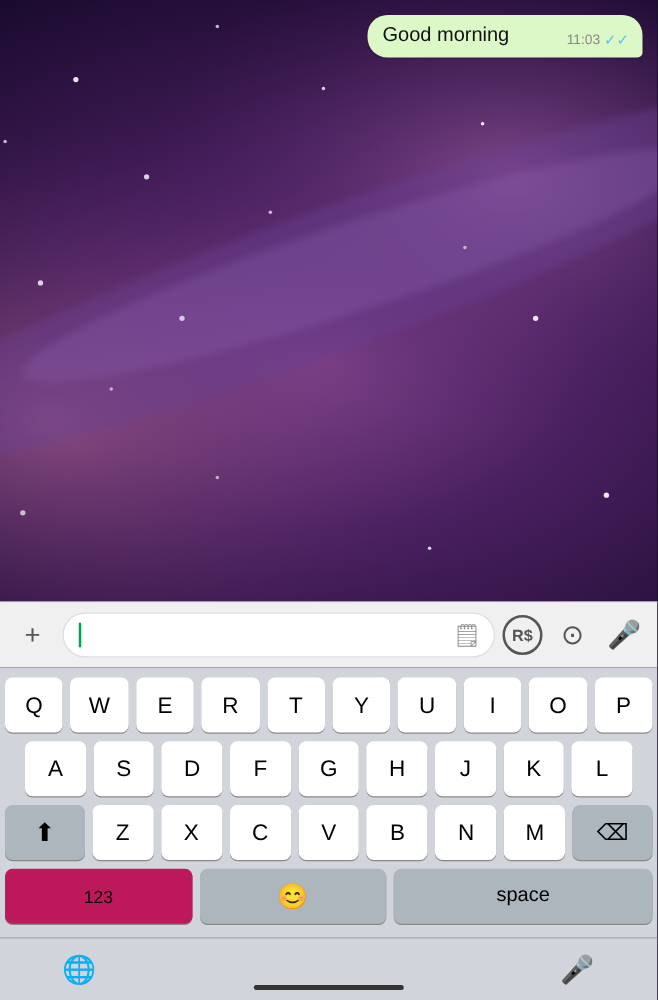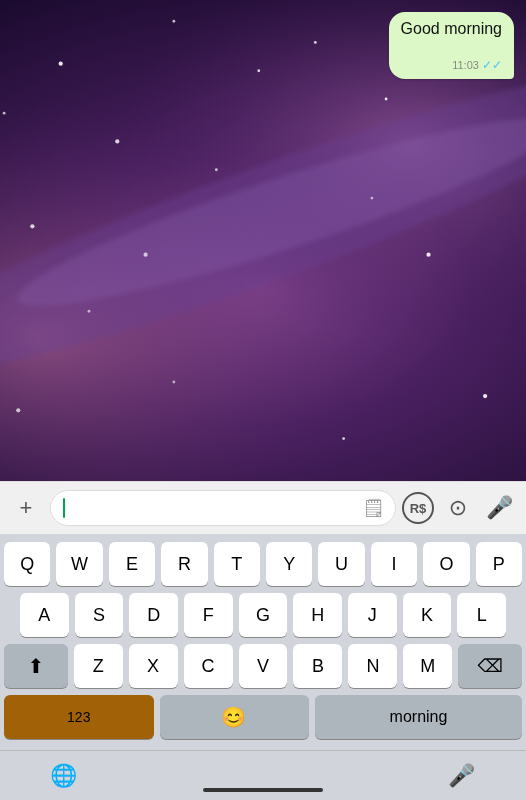--- a/index.html
+++ b/index.html
@@ -38,24 +38,23 @@
       align-items: flex-end;
       gap: 4px;
     }
 
     .message-bubble {
       background: #dcf8c6;
       border-radius: 16px 16px 4px 16px;
       padding: 8px 12px 8px 12px;
       display: flex;
       align-items: flex-end;
-      gap: 21px;
+      gap: 2px;
       max-width: 220px;
       box-shadow: 0 1px 2px rgba(0,0,0,0.2);
-      flex-direction: column;
     }
 
     .message-text {
       font-size: 16px;
       color: #111;
       white-space: nowrap;
     }
 
     .message-meta {
       display: flex;
@@ -173,21 +172,21 @@
       font-size: 16px;
     }
 
     .key-return {
       background: #adb5bd;
       flex: 1.8;
       font-size: 16px;
     }
 
     .key-123 {
-      background: #a16207;
+      background: #be185d;
       flex: 1.3;
       font-size: 14px;
     }
 
     .key-emoji {
       background: #adb5bd;
       flex: 1.3;
       font-size: 20px;
     }
 
@@ -369,21 +368,21 @@
   </div>
 
   <div class="key-row">
     <div class="key key-123 key-dark">
       <span>123</span>
     </div>
     <div class="key key-emoji key-dark">
       <span>😊</span>
     </div>
     <div class="key key-return key-dark">
-      <span>morning</span>
+      <span>space</span>
     </div>
   </div>
 </div>
 
 <div id="bottom-bar-wrapper">
   <div id="bottom-bar">
     <span class="bottom-icon">🌐</span>
     <span class="bottom-icon">🎤</span>
   </div>
   <div class="home-indicator"></div>

